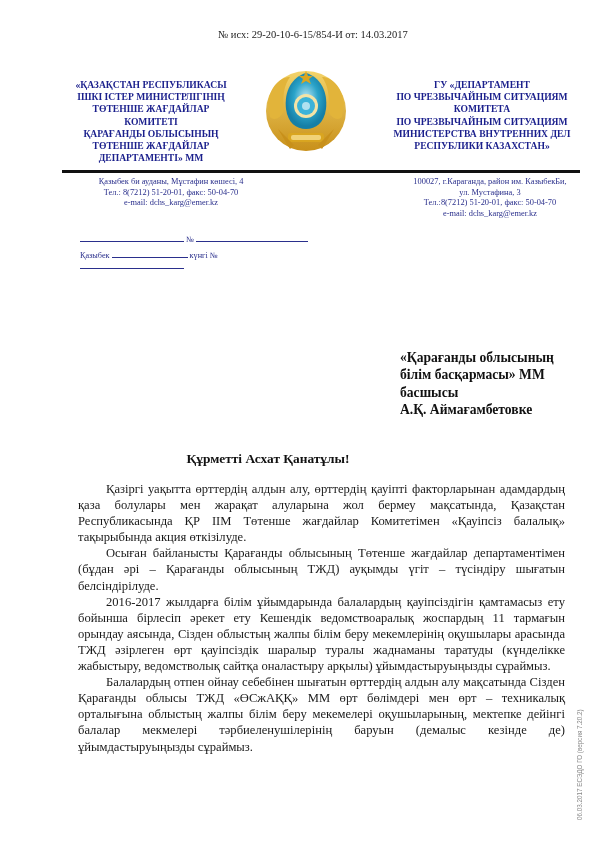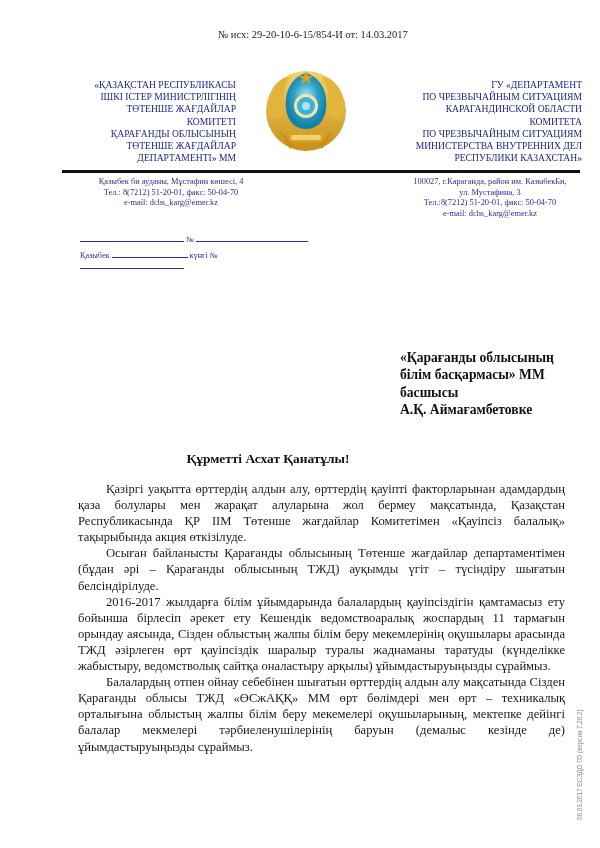--- a/index.html
+++ b/index.html
@@ -1,21 +1,21 @@
 <!DOCTYPE html>
 <html><head>
 <meta charset="utf-8">
 <style>
   html, body { margin: 0; padding: 0; background: #ffffff; }
   body { width: 600px; height: 848px; position: relative; overflow: hidden; font-family: "Liberation Serif", serif; color: #111; }
   .abs { position: absolute; }
 
   .outgoing { left: 0; width: 600px; top: 29px; text-align: center; font-size: 10.5px; color: #222; padding-left: 26px; box-sizing: border-box; }
 
-  .org { font-weight: normal; color: #1a1f8c; font-size: 9.6px; line-height: 12.2px; text-align: right; }
+  .org { font-weight: bold; color: #1a1f8c; font-size: 9.6px; line-height: 12.2px; text-align: center; }
   .org-kz { left: 66px; width: 170px; top: 79px; }
   .org-ru { left: 382px; width: 200px; top: 79px; }
 
   .emblem { left: 262px; top: 63px; width: 88px; height: 100px; }
 
   .sep { left: 62px; width: 518px; top: 170px; height: 3px; background: #111; }
 
   .addr { font-size: 8.4px; line-height: 10.5px; color: #2a2f8c; text-align: center; }
   .addr-kz { left: 62px; width: 218px; top: 177px; }
   .addr-ru { left: 392px; width: 196px; top: 177px; }
@@ -80,21 +80,20 @@
     <rect x="26" y="70" width="36" height="9" rx="3" fill="#d9a520"></rect>
     <rect x="29" y="72" width="30" height="5" rx="2" fill="#f1d277"></rect>
     <path d="M16 66 L28 86 L32 82 Z" fill="#c8901a"></path>
     <path d="M72 66 L60 86 L56 82 Z" fill="#c8901a"></path>
   </svg>
 </div>
 
 <div class="abs org org-ru">
   <div>ГУ «ДЕПАРТАМЕНТ</div>
   <div>ПО ЧРЕЗВЫЧАЙНЫМ СИТУАЦИЯМ</div>
-  <div>КАРАГАНДИНСКОЙ ОБЛАСТИ</div>
   <div>КОМИТЕТА</div>
   <div>ПО ЧРЕЗВЫЧАЙНЫМ СИТУАЦИЯМ</div>
   <div>МИНИСТЕРСТВА ВНУТРЕННИХ ДЕЛ</div>
   <div>РЕСПУБЛИКИ КАЗАХСТАН»</div>
 </div>
 
 <div class="abs sep"></div>
 
 <div class="abs addr addr-kz">
   <div>Қазыбек би ауданы, Мұстафин көшесі, 4</div>

